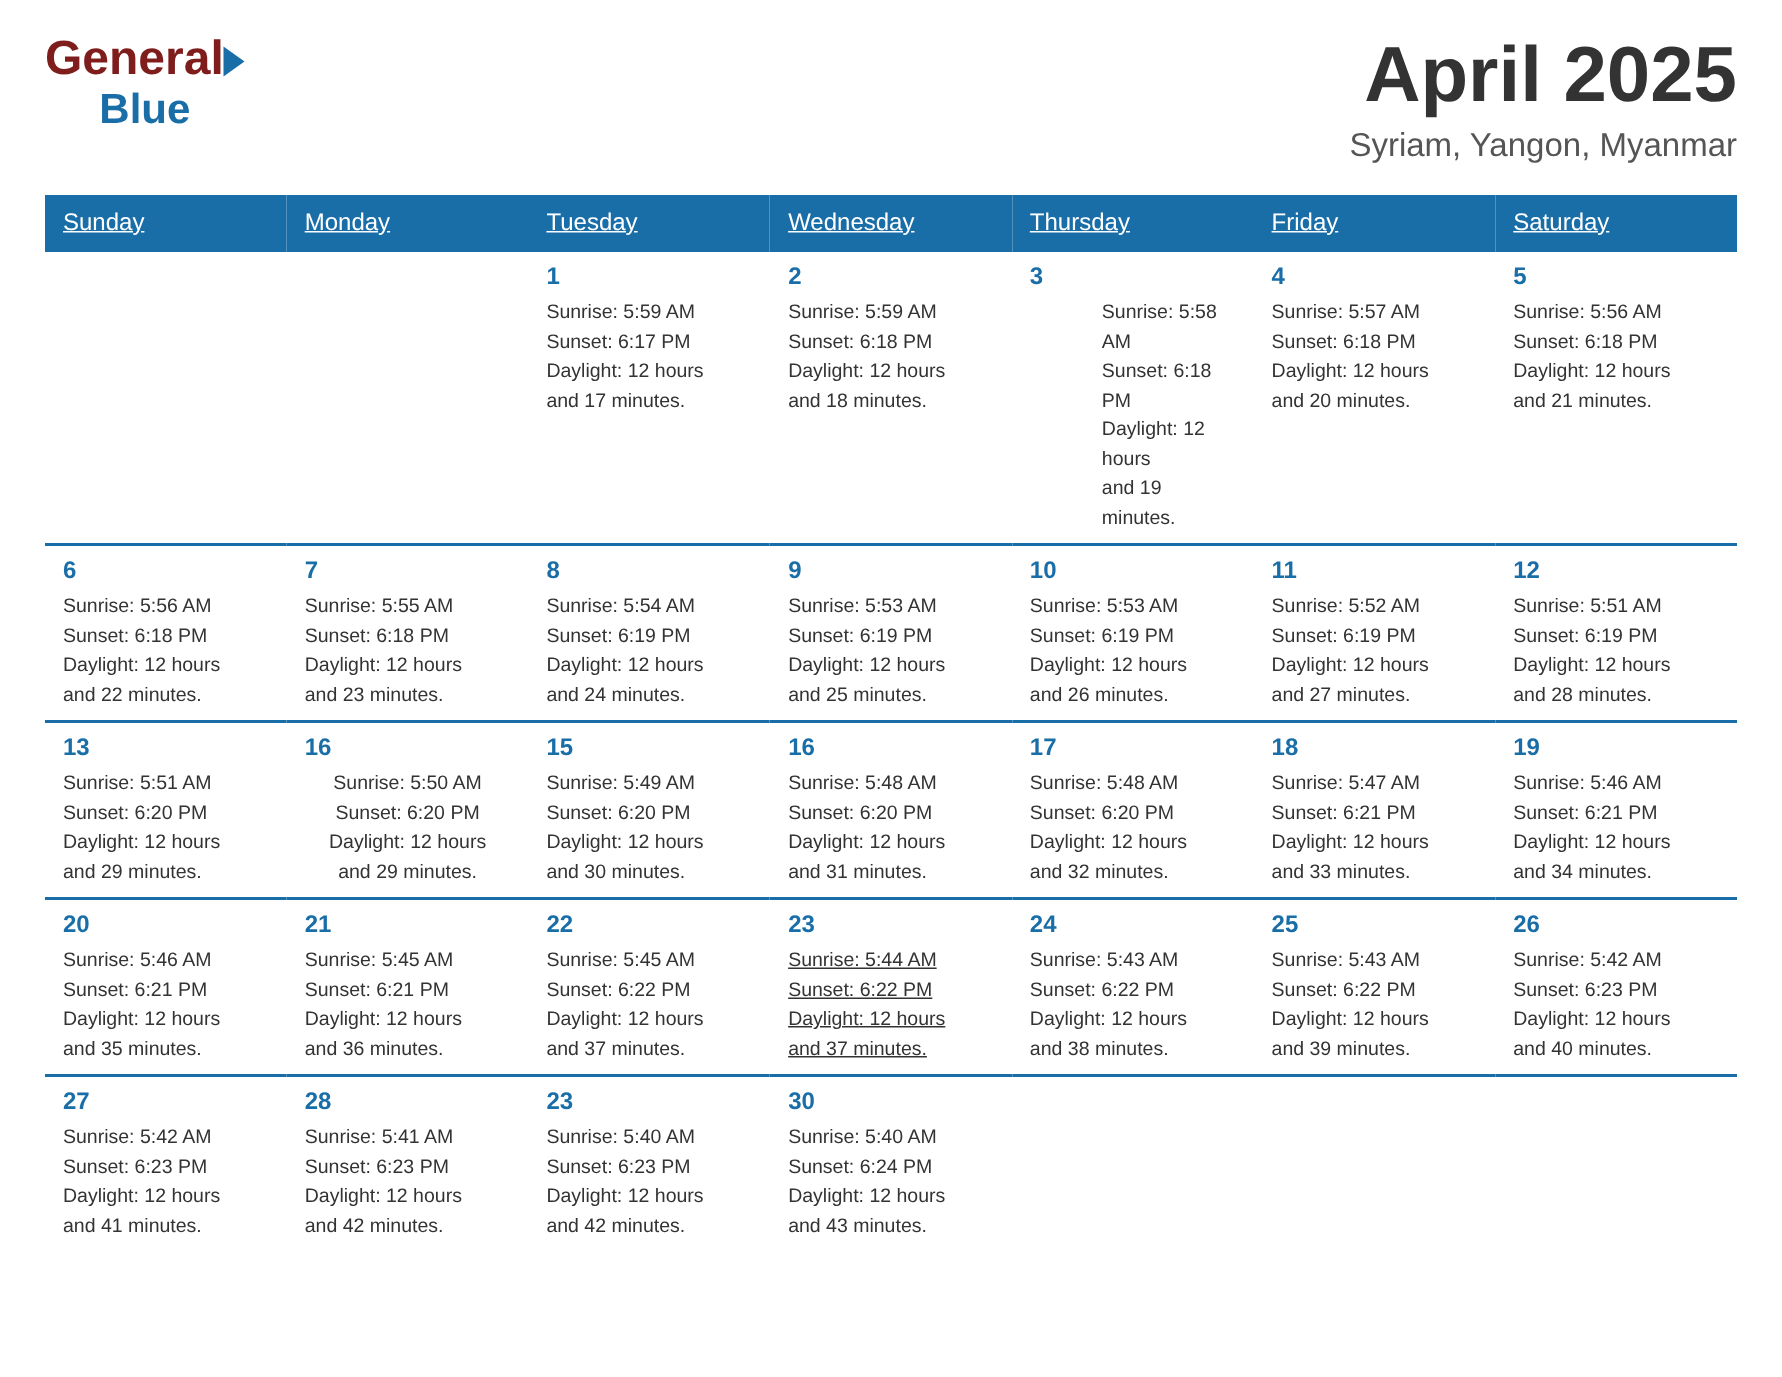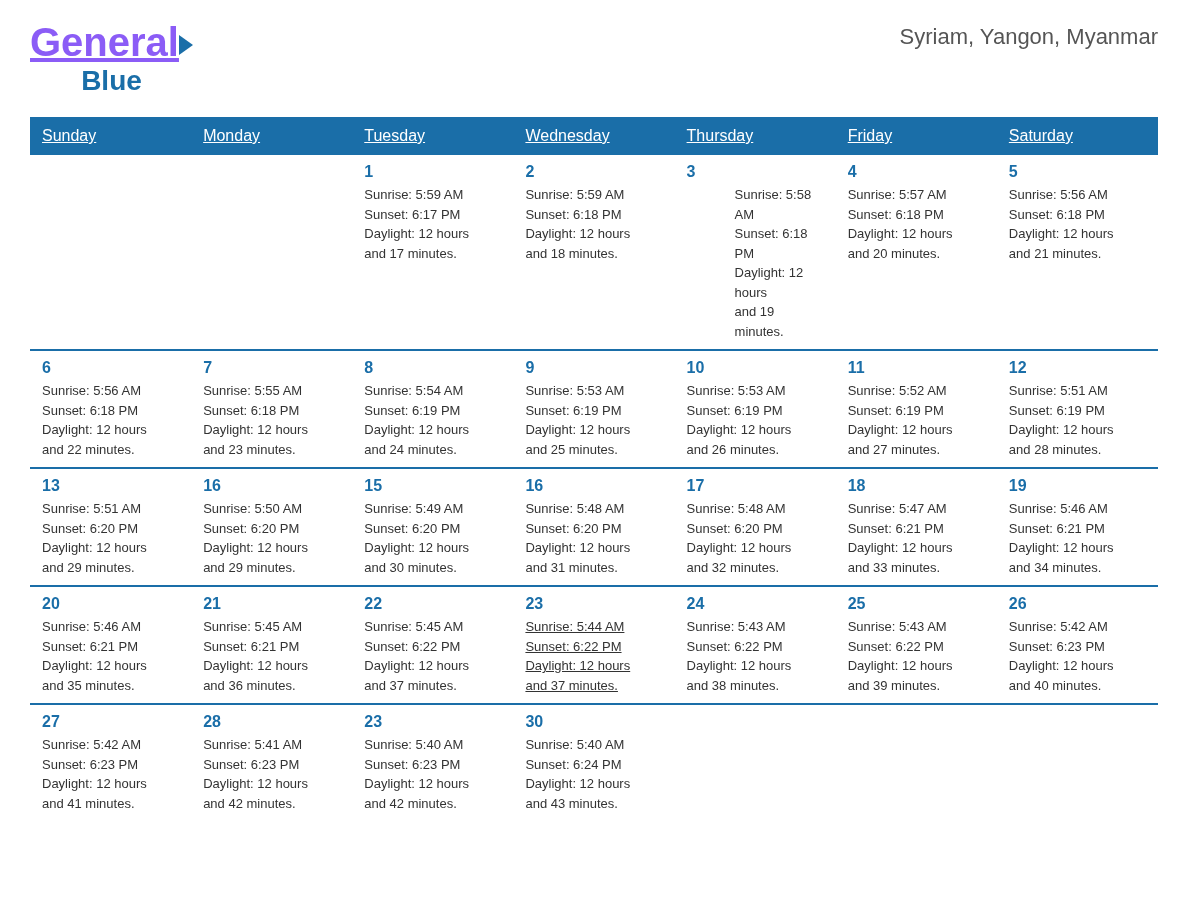--- a/index.html
+++ b/index.html
@@ -10,24 +10,23 @@
       width: 1188px;
       min-height: 918px;
     }
     .header {
       display: flex;
       justify-content: space-between;
       align-items: flex-start;
       margin-bottom: 20px;
     }
     .logo-text-general {
-      font-size: 40px;
+      font-size: 32px;
       font-weight: bold;
-      color: #8b5cf6;
-      text-decoration: underline;
+      color: #7f1d1d;
     }
     .logo-arrow {
       width: 0;
       height: 0;
       border-left: 14px solid #1a6ea8;
       border-top: 10px solid transparent;
       border-bottom: 10px solid transparent;
       margin-top: 4px;
     }
     .logo-blue {
@@ -102,20 +101,21 @@
 
 <div class="header">
   <div class="logo-wrapper">
     <div class="logo-top">
       <span class="logo-text-general">General</span>
       <div class="logo-arrow"></div>
     </div>
     <span class="logo-blue">Blue</span>
   </div>
   <div class="title-section">
+    <h1>April 2025</h1>
     <h2>Syriam, Yangon, Myanmar</h2>
   </div>
 </div>
 
 <table>
   <thead>
     <tr>
     <th>Sunday</th>
         <th>Monday</th>
         <th>Tuesday</th>
@@ -219,21 +219,21 @@
       <tr>
         <td>
           <span class="day-number">13</span>
           <div class="day-info" style="white-space: pre-line;">Sunrise: 5:51 AM
 Sunset: 6:20 PM
 Daylight: 12 hours
 and 29 minutes.</div>
         </td>
         <td>
           <span class="day-number">16</span>
-          <div class="day-info" style="white-space: pre-line;">Sunrise: 5:50 AM
+          <div class="day-info" style="white-space: pre-line; text-align: center;">Sunrise: 5:50 AM
 Sunset: 6:20 PM
 Daylight: 12 hours
 and 29 minutes.</div>
         </td>
         <td>
           <span class="day-number">15</span>
           <div class="day-info" style="white-space: pre-line;">Sunrise: 5:49 AM
 Sunset: 6:20 PM
 Daylight: 12 hours
 and 30 minutes.</div>

